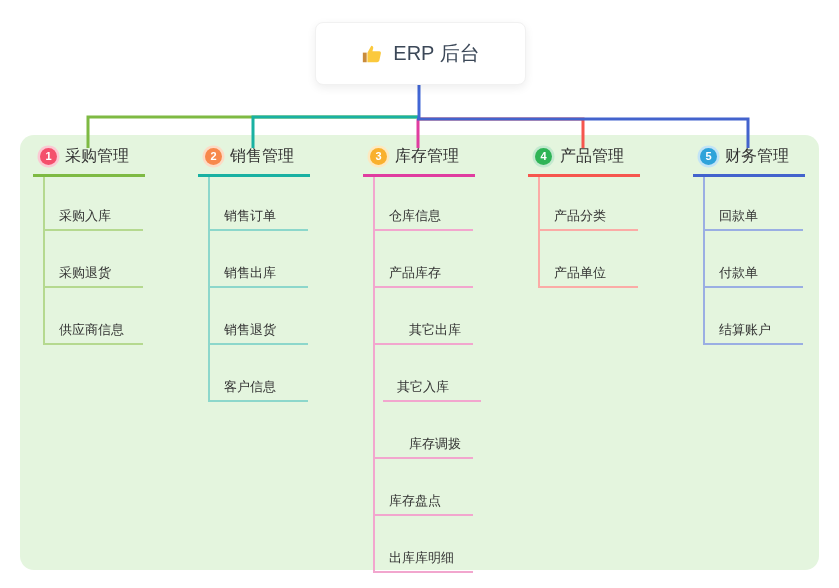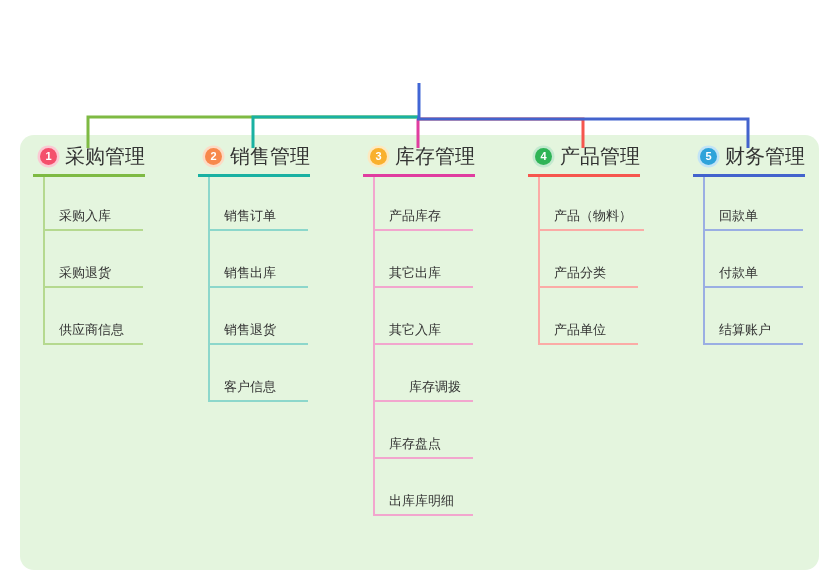--- a/index.html
+++ b/index.html
@@ -20,21 +20,21 @@
              display:flex;align-items:center;justify-content:center;gap:10px;
              font-size:20px;color:#3c4858;}
   .root-node .ticon{width:22px;height:22px;display:inline-block;}
 
   
   .branch{position:absolute;width:112px;}
   .branch-header{display:flex;align-items:center;gap:8px;padding:0 0 7px 7px;
                  border-bottom:3px solid #999;height:21px;}
   .badge{width:17px;height:17px;border-radius:50%;flex:0 0 17px;
          color:#fff;font-size:11px;font-weight:bold;line-height:17px;text-align:center;}
-  .branch-label{font-size:20px;color:#333;white-space:nowrap;}
+  .branch-label{font-size:16px;color:#333;white-space:nowrap;}
 
   .children{margin-left:10px;border-left:2px solid #ccc;}
   .child{height:55px;display:flex;align-items:flex-end;width:fit-content;
          min-width:72px;padding:0 12px 0 14px;border-bottom:2px solid #ccc;
          box-sizing:content-box;}
   .child:first-child{height:52px;}
   .child span{font-size:13px;color:#333;white-space:nowrap;margin-bottom:4px;display:block;}
 </style>
 </head>
 <body>
@@ -45,20 +45,29 @@
 
   <svg class="connectors" id="connectors" width="839" height="588">
       <path d="M419 117 H88 V148" stroke="#7eba43" stroke-width="3" fill="none"></path>
       <path d="M419 117 H253 V148" stroke="#19b1a2" stroke-width="3" fill="none"></path>
       <path d="M418 119 V148" stroke="#e03da0" stroke-width="3" fill="none"></path>
       <path d="M419 119 H583 V148" stroke="#f6564e" stroke-width="3" fill="none"></path>
       <path d="M417 119 H748 V148" stroke="#4363cd" stroke-width="3" fill="none"></path>
       <path d="M419 83 V119" stroke="#4166d5" stroke-width="3" fill="none"></path>
     </svg>
 
+  <div class="root-node">
+    <span class="ticon">
+      <svg viewBox="0 0 24 24" width="22" height="22">
+        <path fill="#c98b3b" d="M2 10.5h4.2V21H2z"></path>
+        <path fill="#fbc93d" d="M7 21V10.6l4.2-7.6c1.3 0 2.2 1 2.2 2.3 0 .6-.6 2.5-.9 3.7H20c1.1 0 1.9 1 1.7 2.1l-1.5 7.1C20 19.6 19 21 17.4 21H7z"></path>
+      </svg>
+    </span>
+    <span>ERP 后台</span>
+  </div>
 
   <div id="branches">
       <div class="branch" style="left: 33px; top: 146px;">
         <div class="branch-header" style="border-bottom-color: rgb(126, 186, 67);">
           <span class="badge" style="background: rgb(244, 80, 108); box-shadow: rgb(251, 201, 211) 0px 0px 0px 2.5px;">1</span>
           <span class="branch-label">采购管理</span>
         </div>
         <div class="children" style="border-left-color: rgb(181, 217, 143);">
           <div class="child" style="border-bottom-color: rgb(181, 217, 143);">
             <span>采购入库</span>
@@ -91,48 +100,48 @@
           </div>
         </div>
       </div>
       <div class="branch" style="left: 363px; top: 146px;">
         <div class="branch-header" style="border-bottom-color: rgb(224, 61, 160);">
           <span class="badge" style="background: rgb(249, 176, 46); box-shadow: rgb(253, 233, 192) 0px 0px 0px 2.5px;">3</span>
           <span class="branch-label">库存管理</span>
         </div>
         <div class="children" style="border-left-color: rgb(242, 166, 206);">
           <div class="child" style="border-bottom-color: rgb(242, 166, 206);">
+            <span>仓库信息</span>
+          </div>
+          <div class="child" style="border-bottom-color: rgb(242, 166, 206);">
             <span>产品库存</span>
           </div>
-          <div class="child" style="border-bottom-color: rgb(242, 166, 206);">
+          <div class="child" style="border-bottom-color: rgb(242, 166, 206); justify-content: flex-end;">
             <span>其它出库</span>
           </div>
-          <div class="child" style="border-bottom-color: rgb(242, 166, 206);">
+          <div class="child" style="border-bottom-color: rgb(242, 166, 206); margin-left: 8px;">
             <span>其它入库</span>
           </div>
           <div class="child" style="border-bottom-color: rgb(242, 166, 206); justify-content: flex-end;">
             <span>库存调拨</span>
           </div>
           <div class="child" style="border-bottom-color: rgb(242, 166, 206);">
             <span>库存盘点</span>
           </div>
           <div class="child" style="border-bottom-color: rgb(242, 166, 206);">
             <span>出库库明细</span>
           </div>
         </div>
       </div>
       <div class="branch" style="left: 528px; top: 146px;">
         <div class="branch-header" style="border-bottom-color: rgb(246, 86, 78);">
           <span class="badge" style="background: rgb(47, 180, 86); box-shadow: rgb(195, 233, 207) 0px 0px 0px 2.5px;">4</span>
           <span class="branch-label">产品管理</span>
         </div>
         <div class="children" style="border-left-color: rgb(251, 171, 166);">
-          <div class="child" style="border-bottom-color: rgb(251, 171, 166);">
-            <span>产品（物料）</span>
-          </div>
           <div class="child" style="border-bottom-color: rgb(251, 171, 166);">
             <span>产品分类</span>
           </div>
           <div class="child" style="border-bottom-color: rgb(251, 171, 166);">
             <span>产品单位</span>
           </div>
         </div>
       </div>
       <div class="branch" style="left: 693px; top: 146px;">
         <div class="branch-header" style="border-bottom-color: rgb(67, 99, 205);">

